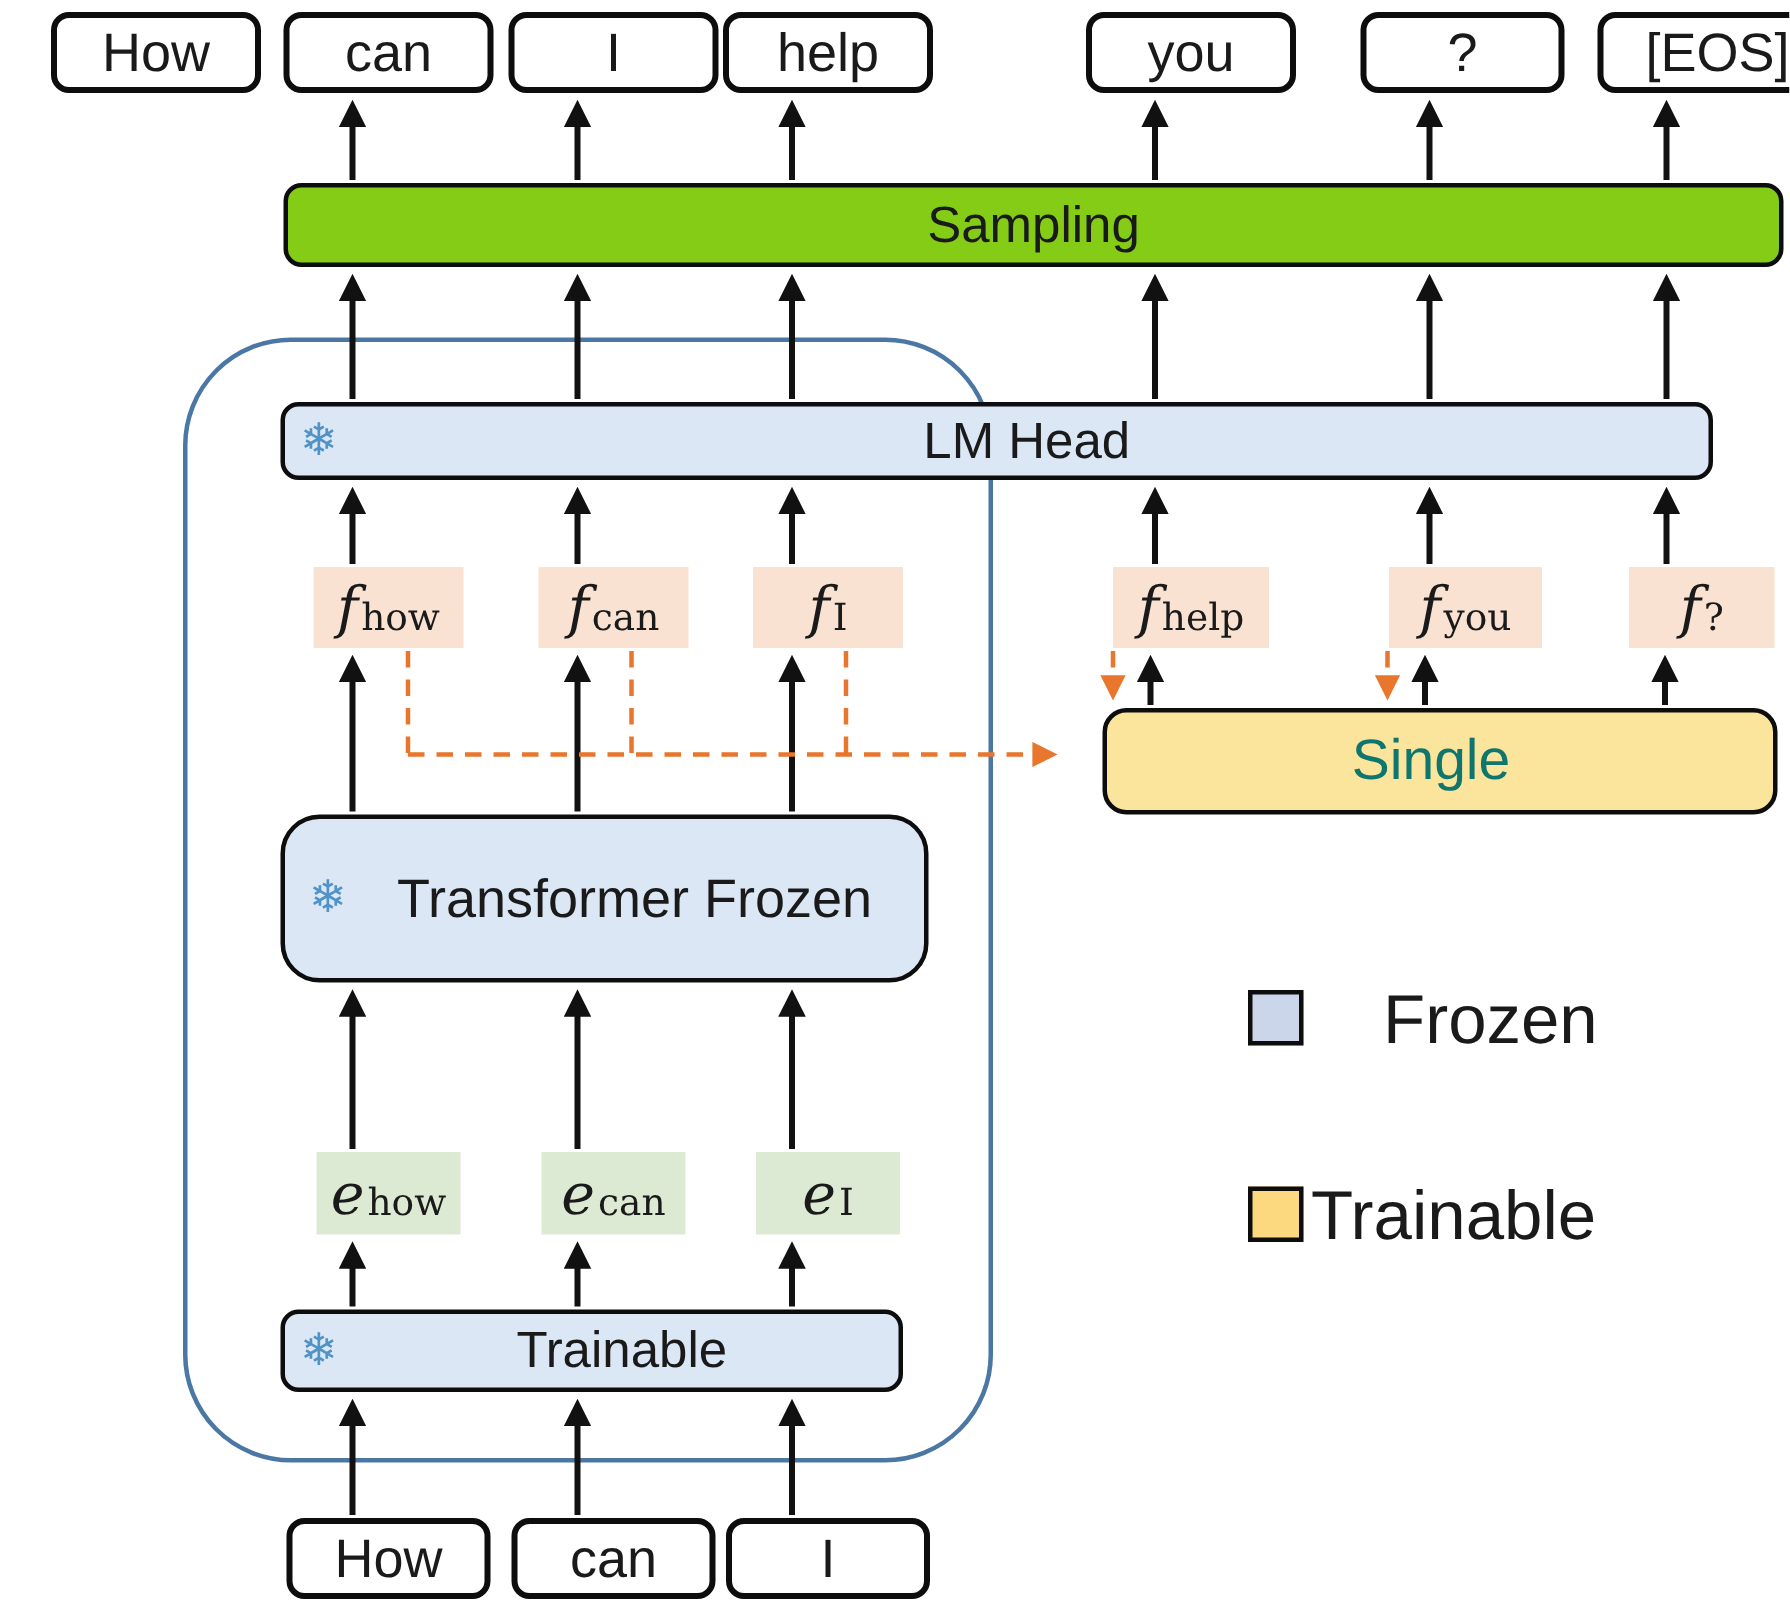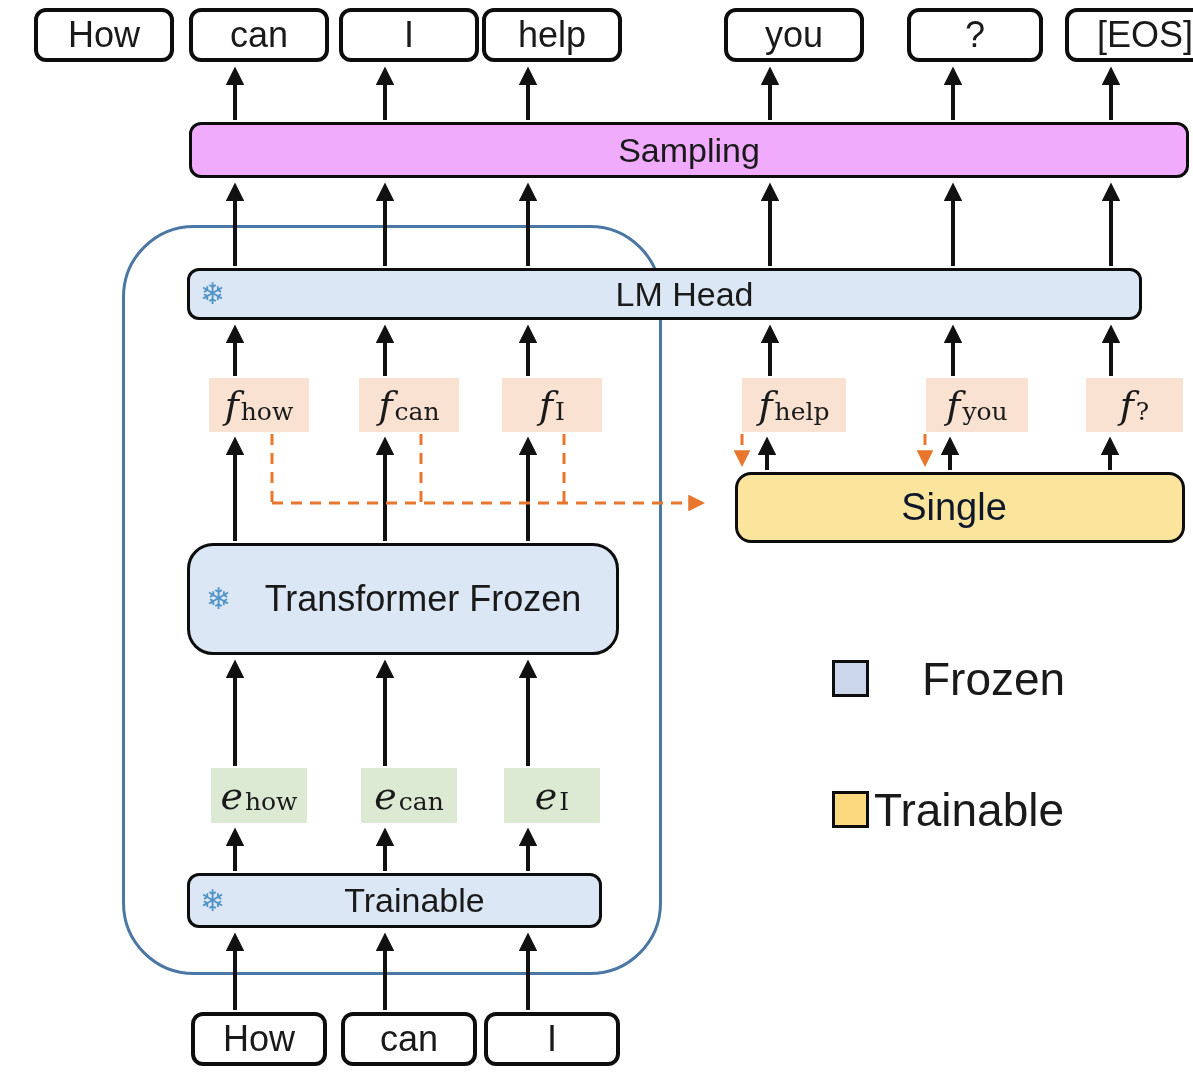--- a/index.html
+++ b/index.html
@@ -10,25 +10,25 @@
   
   .abs{position:absolute;display:flex;align-items:center;justify-content:center;margin-left:24px;}
 
   
   .token{border:4px solid #0d0d0d;border-radius:12px;background:#fff;
          font-size:36px;height:54px;}
 
   
   .bar{border:3.5px solid #0d0d0d;border-radius:12px;font-size:34px;}
   .bar-blue{background:#dbe7f5;}
-  .bar-gray{background:#f0abfc;text-align:right;}
+  .bar-gray{background:#84cc16;text-align:right;}
 
   .transformer{border:3.5px solid #0d0d0d;border-radius:26px;background:#dbe7f5;font-size:36px;}
   .decoder{border:3.5px solid #0d0d0d;border-radius:16px;background:#fbe49c;font-size:38px;}
-  .decoder .hl{color:#0f172a;margin-right:12px;}
+  .decoder .hl{color:#0f766e;margin-right:12px;}
 
   
   .snow{position:absolute;left:10px;top:50%;transform:translateY(-50%);
         font-size:30px;color:#5193c6;line-height:1;}
   .haspad{padding-left:40px;} 
 
   
   .mathtag{font:italic 38px "DejaVu Serif",serif;height:54px;}
   .mathtag sub{font-style:normal;font-size:25px;margin-left:2px;transform:translateY(6px);}
   .ftag{background:#f9e2d2;}

